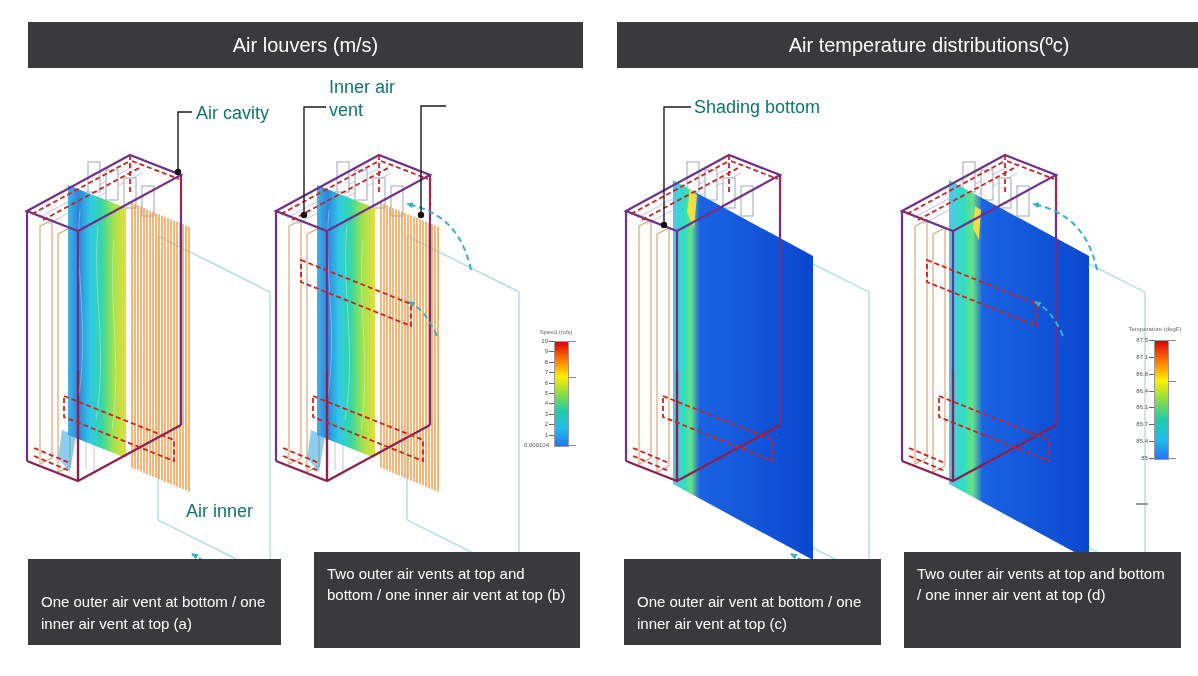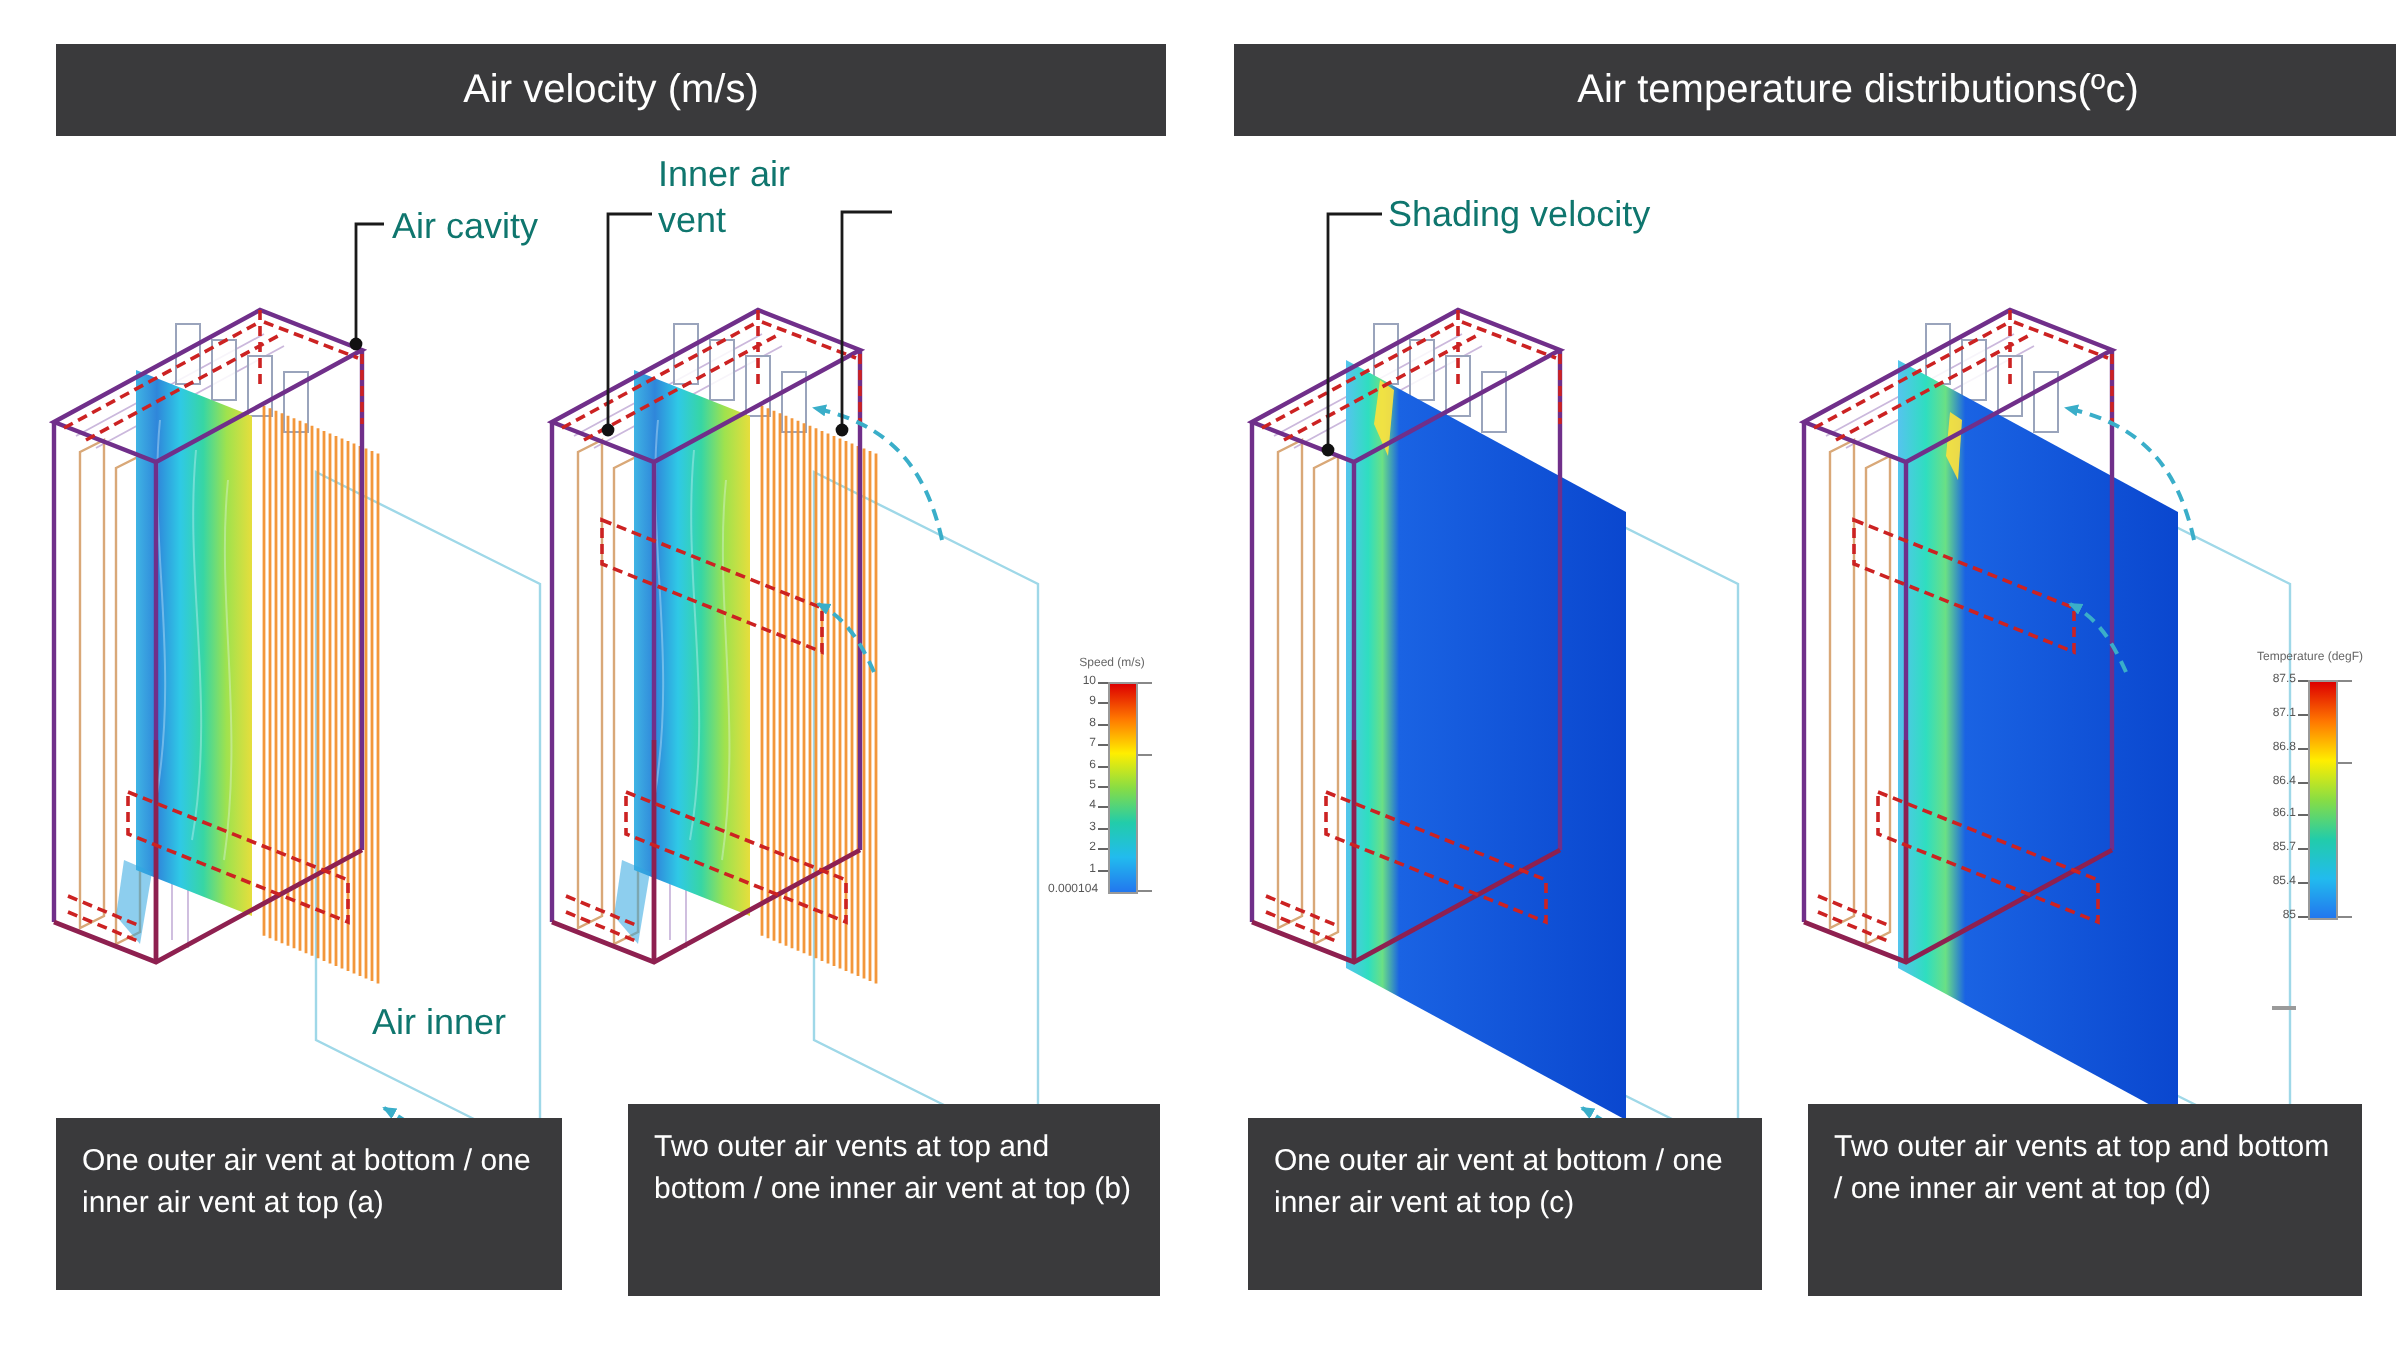--- a/index.html
+++ b/index.html
@@ -5,21 +5,21 @@
   html,body{margin:0;padding:0;background:#fff;}
   .figure{position:relative;width:1198px;height:676px;background:#ffffff;
           font-family:"Liberation Sans", sans-serif;overflow:hidden;}
   .hdr{position:absolute;top:22px;height:46px;background:#3a3a3c;color:#fff;
        display:flex;align-items:center;justify-content:center;font-size:20px;}
   .hdr-left{left:28px;width:555px;}
   .hdr-right{left:617px;width:624px;}
   .panel{position:absolute;top:140px;}
   .caption{position:absolute;background:#3a3a3c;color:#fff;font-size:15px;
            line-height:1.42;padding:11px 13px;box-sizing:border-box;
-           display:flex;align-items:flex-start;}
+           display:flex;align-items:flex-end;}
   .cap-a{left:28px;top:559px;width:253px;height:86px;}
   .cap-b{left:314px;top:552px;width:266px;height:96px;align-items:flex-start;}
   .cap-c{left:624px;top:559px;width:257px;height:86px;}
   .cap-d{left:904px;top:552px;width:277px;height:96px;align-items:flex-start;}
   .ann{position:absolute;color:#0f766e;font-size:18px;line-height:1.25;}
   .ann-air-cavity{left:196px;top:102px;}
   .ann-inner{left:329px;top:76px;width:82px;}
   .ann-outer{left:449px;top:93px;width:82px;}
   .ann-shading{left:694px;top:96px;}
   .ann-influx{left:186px;top:500px;}
@@ -30,21 +30,21 @@
   .legend .lg-bar{position:absolute;border:0.5px solid #999;}
   .legend .lg-tick-label{position:absolute;font-size:6px;text-align:right;color:#555;}
   .legend .lg-dash{position:absolute;height:1px;background:#666;}
   .tiny-dash{position:absolute;left:1136px;top:503px;width:12px;height:2px;background:#9a9a9a;}
 </style>
 </head>
 <body>
 
 <div class="figure">
 
-  <div class="hdr hdr-left">Air velocity (m/s)</div>
+  <div class="hdr hdr-left">Air louvers (m/s)</div>
   <div class="hdr hdr-right">Air temperature distributions(ºc)</div>
 
   <svg class="panel" style="left:18px" width="270" height="440" viewBox="0 0 270 440">
       <defs>
         <marker id="ah-a" markerWidth="8" markerHeight="8" refX="6" refY="3" orient="auto" markerUnits="userSpaceOnUse">
           <path d="M0,0 L7,3 L0,6 Z" fill="#3aaec9"></path>
         </marker>
         <linearGradient id="grad-a" x1="0" y1="0" x2="1" y2="0">
           <stop offset="0" stop-color="#3fb4e4"></stop>
           <stop offset="0.18" stop-color="#2f86da"></stop>
@@ -288,21 +288,21 @@
       <div class="lg-tick-label" style="left: 0px; top: 129px; width: 28px;">85</div>
       <div class="lg-dash" style="left: 29px; top: 132px; width: 5px;"></div>
       <div class="lg-dash" style="left: 49px; top: 14px; width: 7px; background: rgb(136, 136, 136);"></div>
       <div class="lg-dash" style="left: 49px; top: 55.3px; width: 7px; background: rgb(136, 136, 136);"></div>
       <div class="lg-dash" style="left: 49px; top: 132px; width: 7px; background: rgb(136, 136, 136);"></div>
     </div>
   <div class="tiny-dash"></div>
 
   <div class="ann ann-air-cavity">Air cavity</div>
   <div class="ann ann-inner">Inner air vent</div>
-  <div class="ann ann-shading">Shading velocity</div>
+  <div class="ann ann-shading">Shading bottom</div>
   <div class="ann ann-influx">Air inner</div>
 
   <svg class="overlay" width="1198" height="676">
     <polyline points="192,112 178,112 178,170" fill="none" stroke="#1a1a1a" stroke-width="1.4"></polyline>
     <circle cx="178" cy="172" r="3.2" fill="#111"></circle>
     <polyline points="326,107 304,107 304,213" fill="none" stroke="#1a1a1a" stroke-width="1.4"></polyline>
     <circle cx="304" cy="215" r="3.2" fill="#111"></circle>
     <polyline points="446,106 421,106 421,213" fill="none" stroke="#1a1a1a" stroke-width="1.4"></polyline>
     <circle cx="421" cy="215" r="3.2" fill="#111"></circle>
     <polyline points="691,107 664,107 664,223" fill="none" stroke="#1a1a1a" stroke-width="1.4"></polyline>

